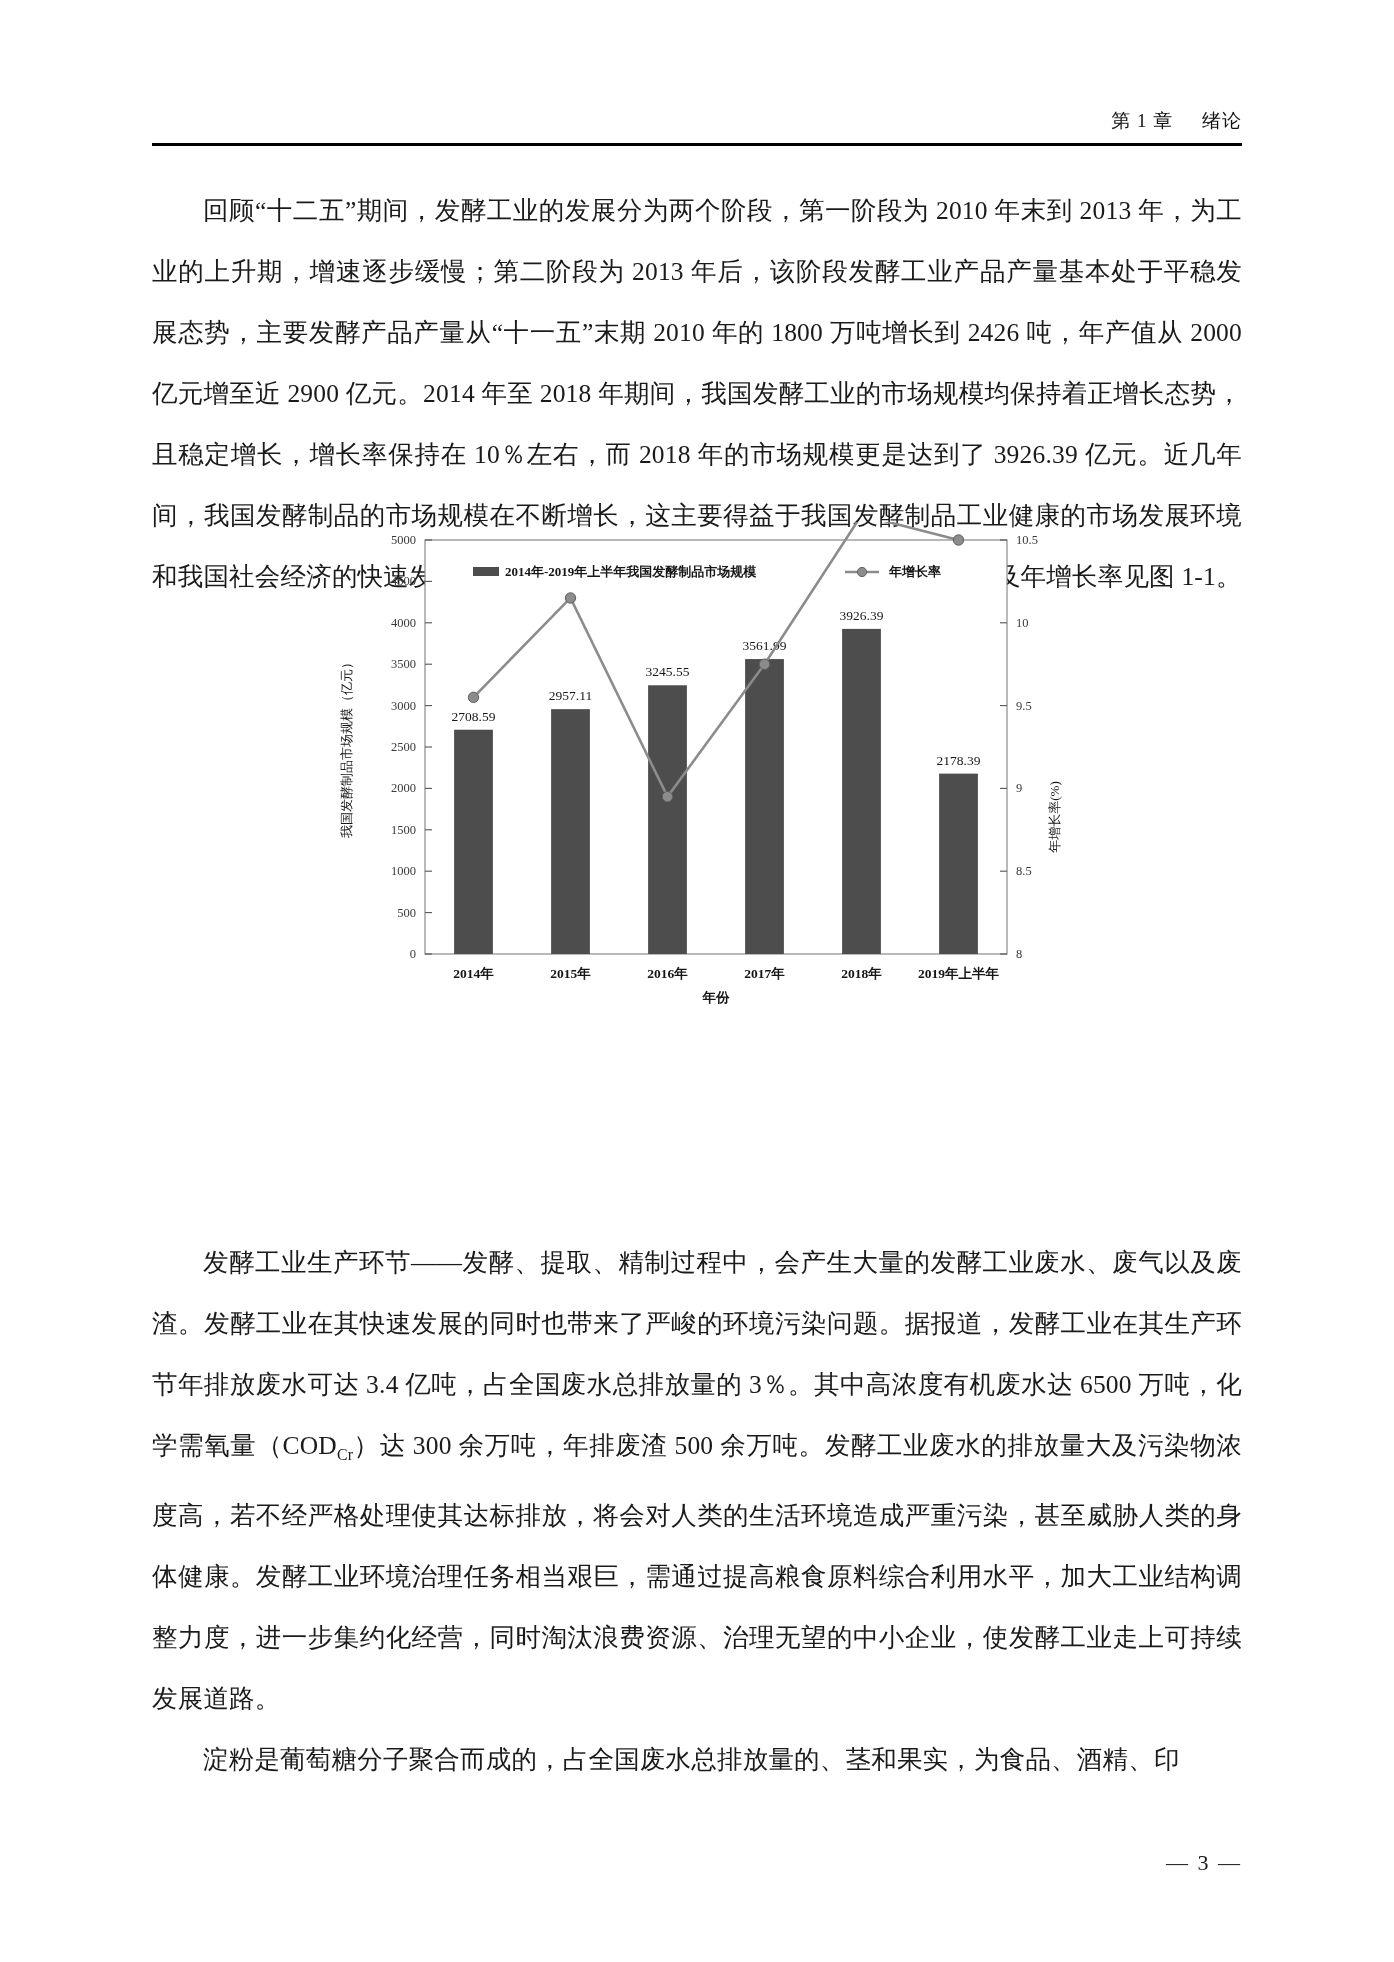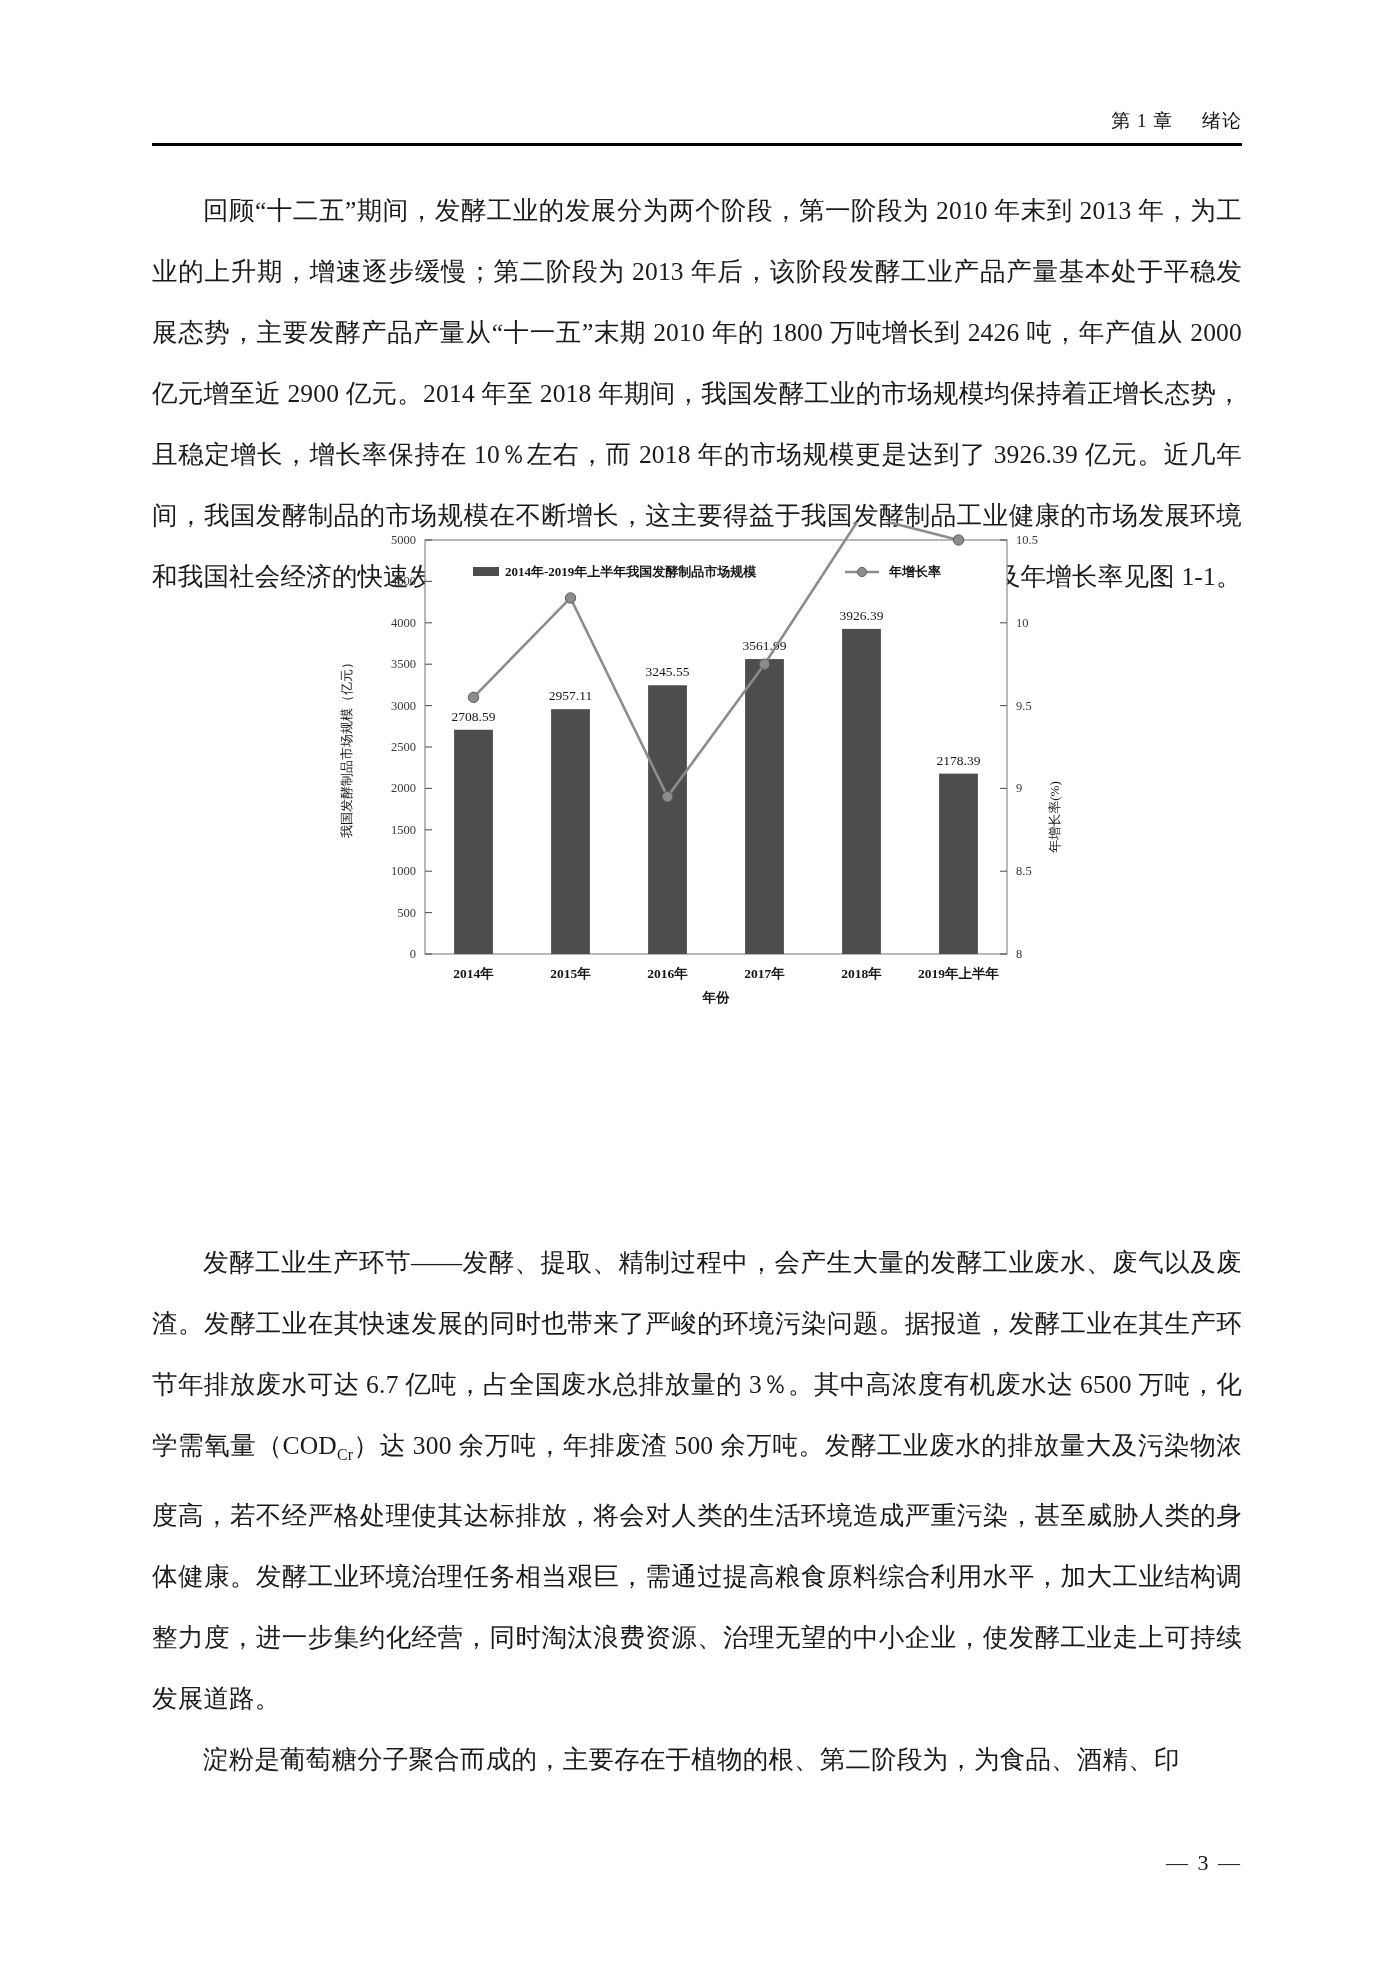--- a/index.html
+++ b/index.html
@@ -178,23 +178,23 @@
           <line x1="538" y1="50" x2="572" y2="50" stroke="#8c8c8c" stroke-width="2.6"></line>
           <circle cx="555" cy="50" r="4.6" fill="#8c8c8c" stroke="#5f5f5f" stroke-width="1"></circle>
           <text x="582" y="54" font-size="13" font-weight="bold" fill="#161616" style="font-family:&quot;Liberation Serif&quot;,serif;">年增长率</text>
         </svg>
     </div>
   </div>
 
 
 
   <div class="body-block-2">
-    <p class="para"><span>发酵工业生产环节——发酵、提取、精制过程中，会产生大量的发酵工业废水、废气以及废渣。发酵工业在其快速发展的同时也带来了严峻的环境污染问题。据报道，发酵工业在其生产环节年排放废水可达 6.7 亿吨，占全国废水总排放量的 3％。其中高浓度有机废水达 6500 万吨，化学需氧量（COD</span><sub>Cr</sub><span>）达 300 余万吨，年排废渣 500 余万吨。发酵工业废水的排放量大及污染物浓度高，若不经严格处理使其达标排放，将会对人类的生活环境造成严重污染，甚至威胁人类的身体健康。发酵工业环境治理任务相当艰巨，需通过提高粮食原料综合利用水平，加大工业结构调整力度，进一步集约化经营，同时淘汰浪费资源、治理无望的中小企业，使发酵工业走上可持续发展道路。</span></p>
-
-
-    <p class="para">淀粉是葡萄糖分子聚合而成的，主要存在于植物的根、第二阶段为，为食品、酒精、印</p>
+    <p class="para"><span>发酵工业生产环节——发酵、提取、精制过程中，会产生大量的发酵工业废水、废气以及废渣。发酵工业在其快速发展的同时也带来了严峻的环境污染问题。据报道，发酵工业在其生产环节年排放废水可达 3.4 亿吨，占全国废水总排放量的 3％。其中高浓度有机废水达 6500 万吨，化学需氧量（COD</span><sub>Cr</sub><span>）达 300 余万吨，年排废渣 500 余万吨。发酵工业废水的排放量大及污染物浓度高，若不经严格处理使其达标排放，将会对人类的生活环境造成严重污染，甚至威胁人类的身体健康。发酵工业环境治理任务相当艰巨，需通过提高粮食原料综合利用水平，加大工业结构调整力度，进一步集约化经营，同时淘汰浪费资源、治理无望的中小企业，使发酵工业走上可持续发展道路。</span></p>
+
+
+    <p class="para">淀粉是葡萄糖分子聚合而成的，占全国废水总排放量的、茎和果实，为食品、酒精、印</p>
   </div>
 
   <div class="footer">
     <span>— 3 —</span>
   </div>
 
 </div>
 
 </body></html>

